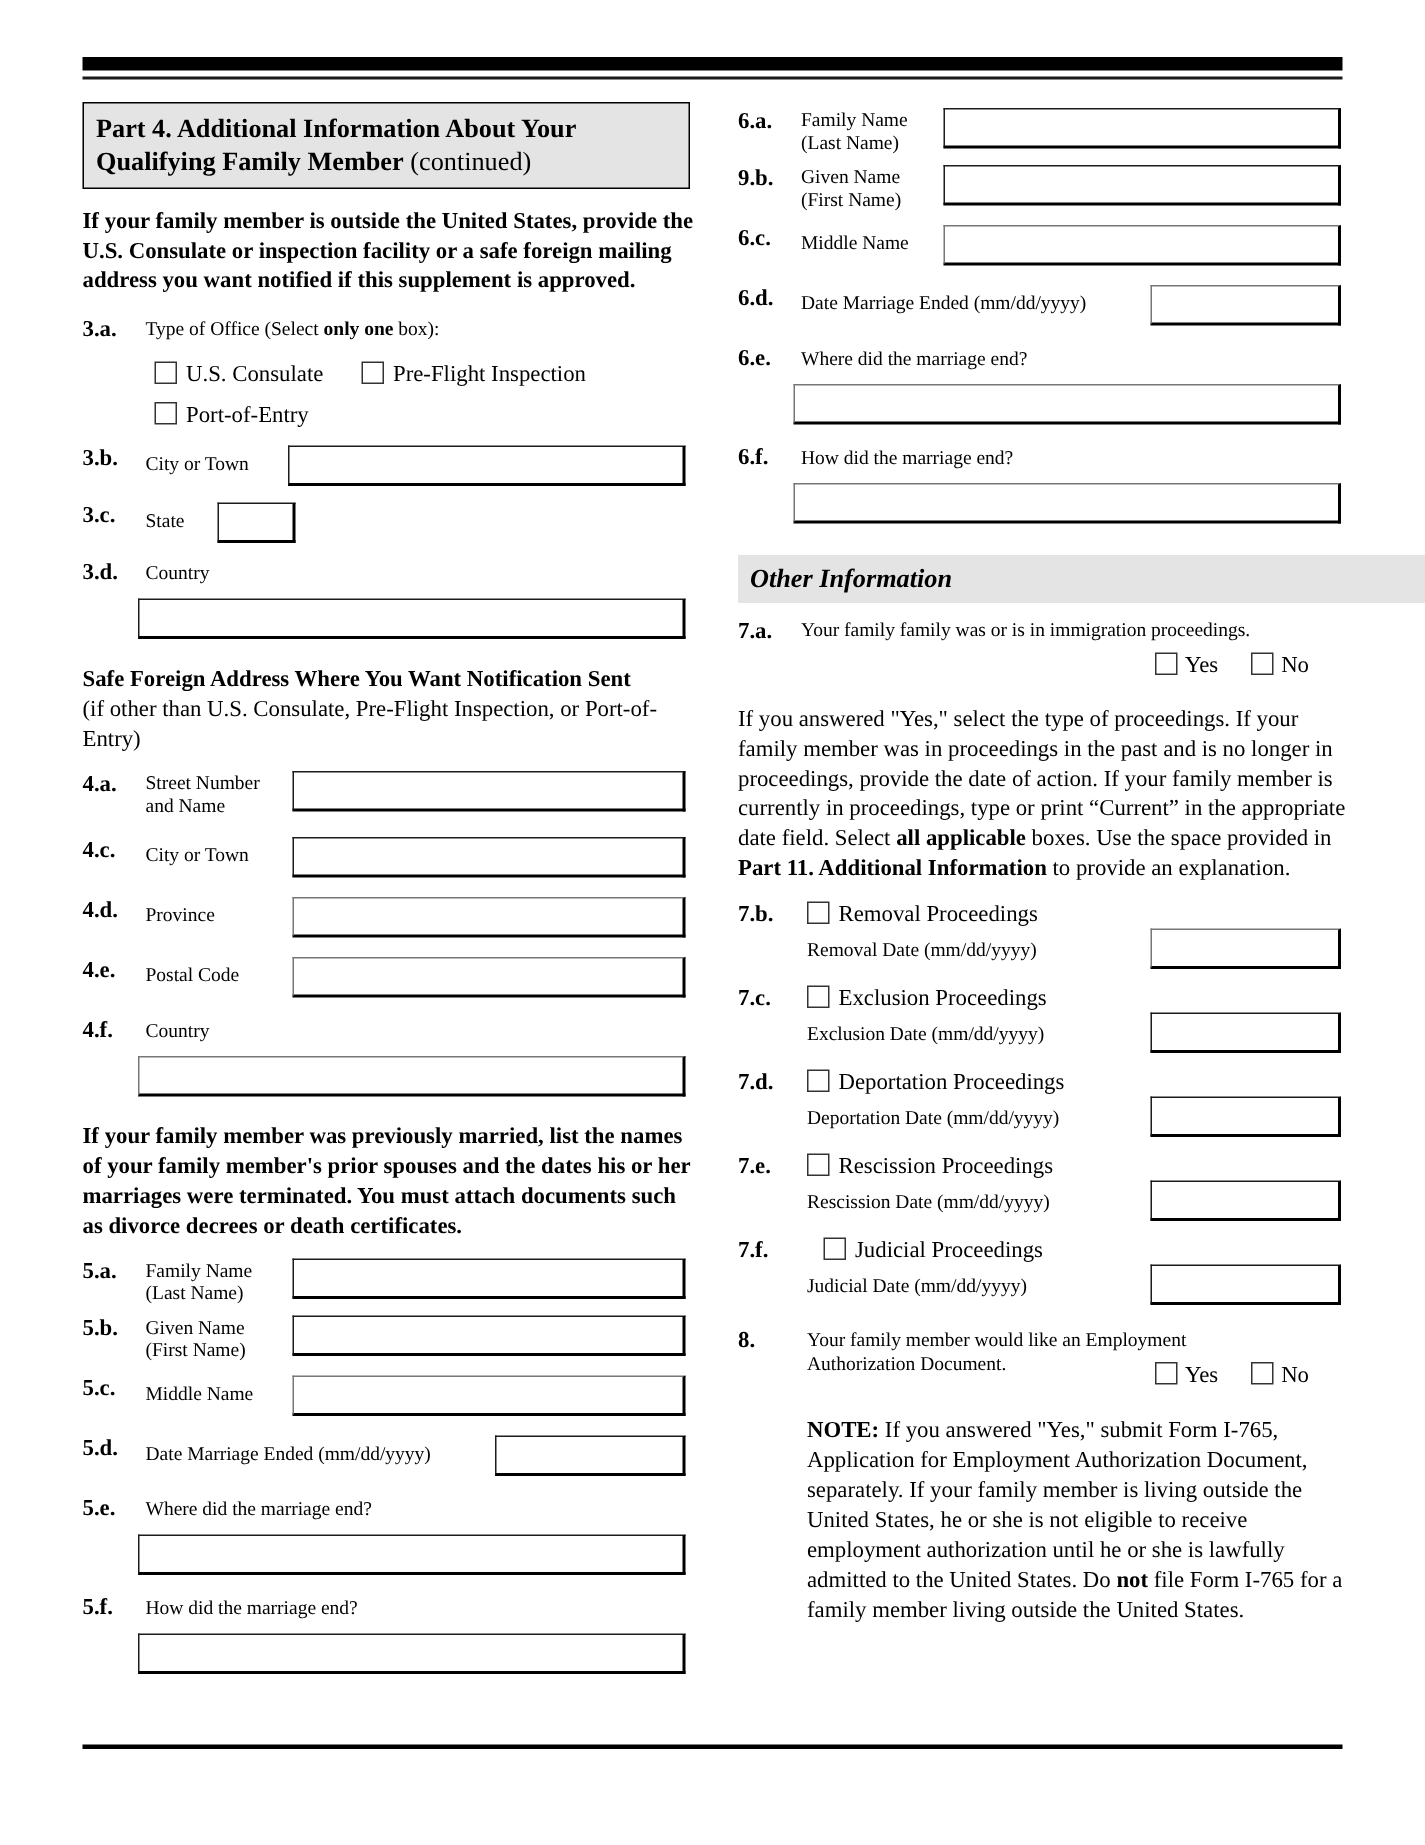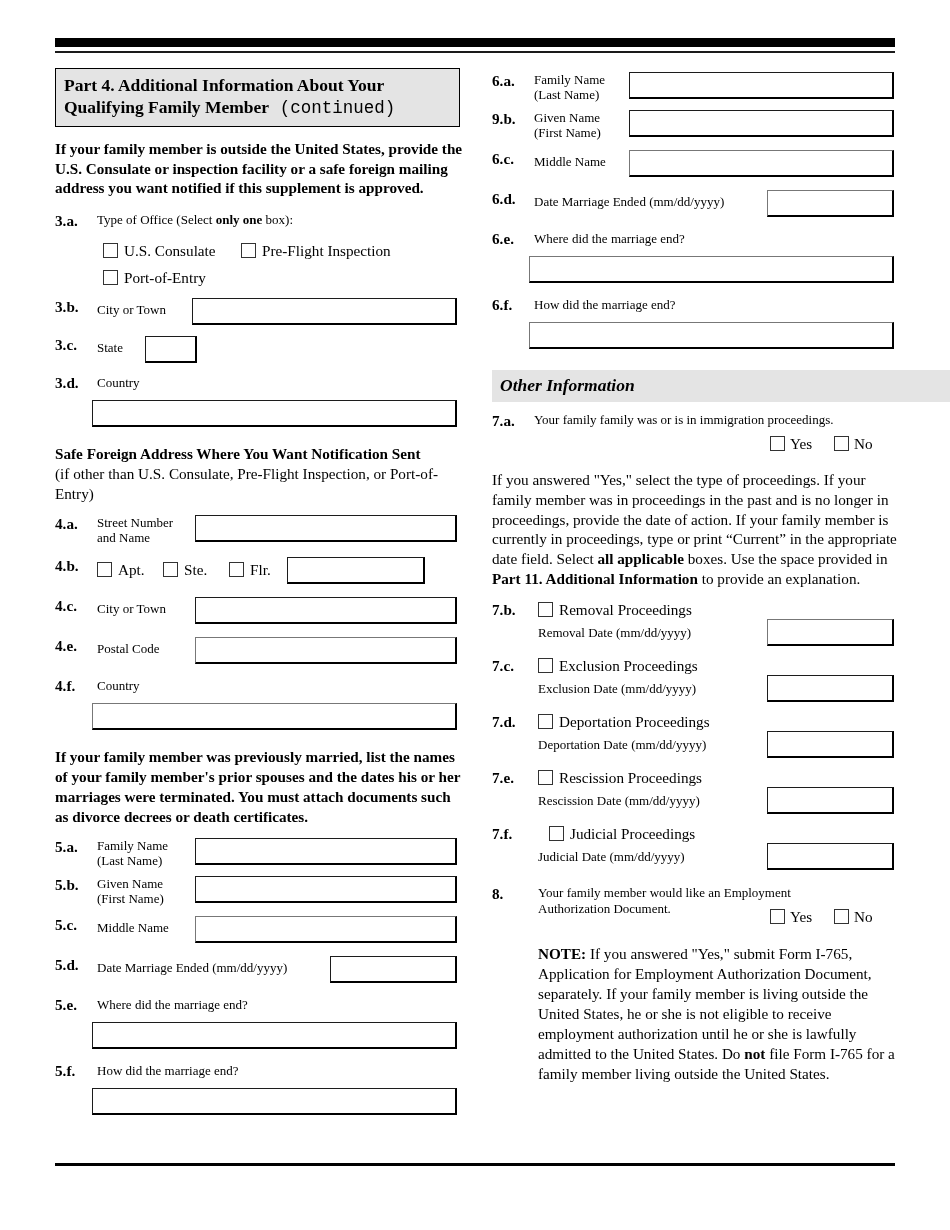--- a/index.html
+++ b/index.html
@@ -28,21 +28,21 @@
   .col-left{position:absolute;left:55px;top:68px;width:410px;}
   .col-right{position:absolute;left:492px;top:68px;width:405px;}
 
   
   .part-header{
     border:1.6px solid #000;background:#e4e4e4;
     padding:5px 8px 6px 8px;
     font-size:17.5px;font-weight:bold;line-height:1.28;
     box-sizing:border-box;width:405px;
   }
-  .part-header .cont{font-weight:normal;font-family:Liberation Mono, monospace;}
+  .part-header .cont{font-weight:normal;}
 
   
   .section-bar{
     background:#e4e4e4;padding:5px 8px 6px 8px;
     font-size:17.5px;font-weight:bold;font-style:italic;
     box-sizing:border-box;width:467px;
   }
 
   
   p.intro{font-size:15.2px;font-weight:bold;line-height:1.30;margin:12px 0 0 0;}
@@ -123,34 +123,32 @@
       <span class="b">Safe Foreign Address Where You Want Notification Sent</span><br>
       <span>(if other than U.S. Consulate, Pre-Flight Inspection, or Port-of-Entry)</span>
     </p>
 
     <div class="row" style="margin-top:12px;height:34px;">
       <span class="num">4.a.</span>
       <span class="lbl" style="left:42px;top:0;"><span>Street Number</span><br><span>and Name</span></span>
       <div class="box full" style="left:140px;top:0;width:262px;"></div>
     </div>
 
-    <div class="row" style="margin-top:8px;height:30px;">
-      <span class="num">4.b.</span>
-      <span class="cb-item" style="left:42px;top:4px;"><span class="cbx"></span><span>Apt.</span></span>
-      <span class="cb-item" style="left:108px;top:4px;"><span class="cbx"></span><span>Ste.</span></span>
-      <span class="cb-item" style="left:174px;top:4px;"><span class="cbx"></span><span>Flr.</span></span>
-      <div class="box full" style="left:232px;top:0;width:138px;"></div>
-    </div>
 
     <div class="row" style="margin-top:10px;height:30px;">
       <span class="num">4.c.</span>
       <span class="lbl" style="left:42px;top:4px;">City or Town</span>
       <div class="box full" style="left:140px;top:0;width:262px;"></div>
     </div>
 
+    <div class="row" style="margin-top:10px;height:30px;">
+      <span class="num">4.d.</span>
+      <span class="lbl" style="left:42px;top:4px;">Province</span>
+      <div class="box" style="left:140px;top:0;width:262px;"></div>
+    </div>
 
     <div class="row" style="margin-top:10px;height:30px;">
       <span class="num">4.e.</span>
       <span class="lbl" style="left:42px;top:4px;">Postal Code</span>
       <div class="box" style="left:140px;top:0;width:262px;"></div>
     </div>
 
     <div class="row" style="margin-top:10px;height:56px;">
       <span class="num">4.f.</span>
       <span class="lbl" style="left:42px;top:1px;">Country</span>

